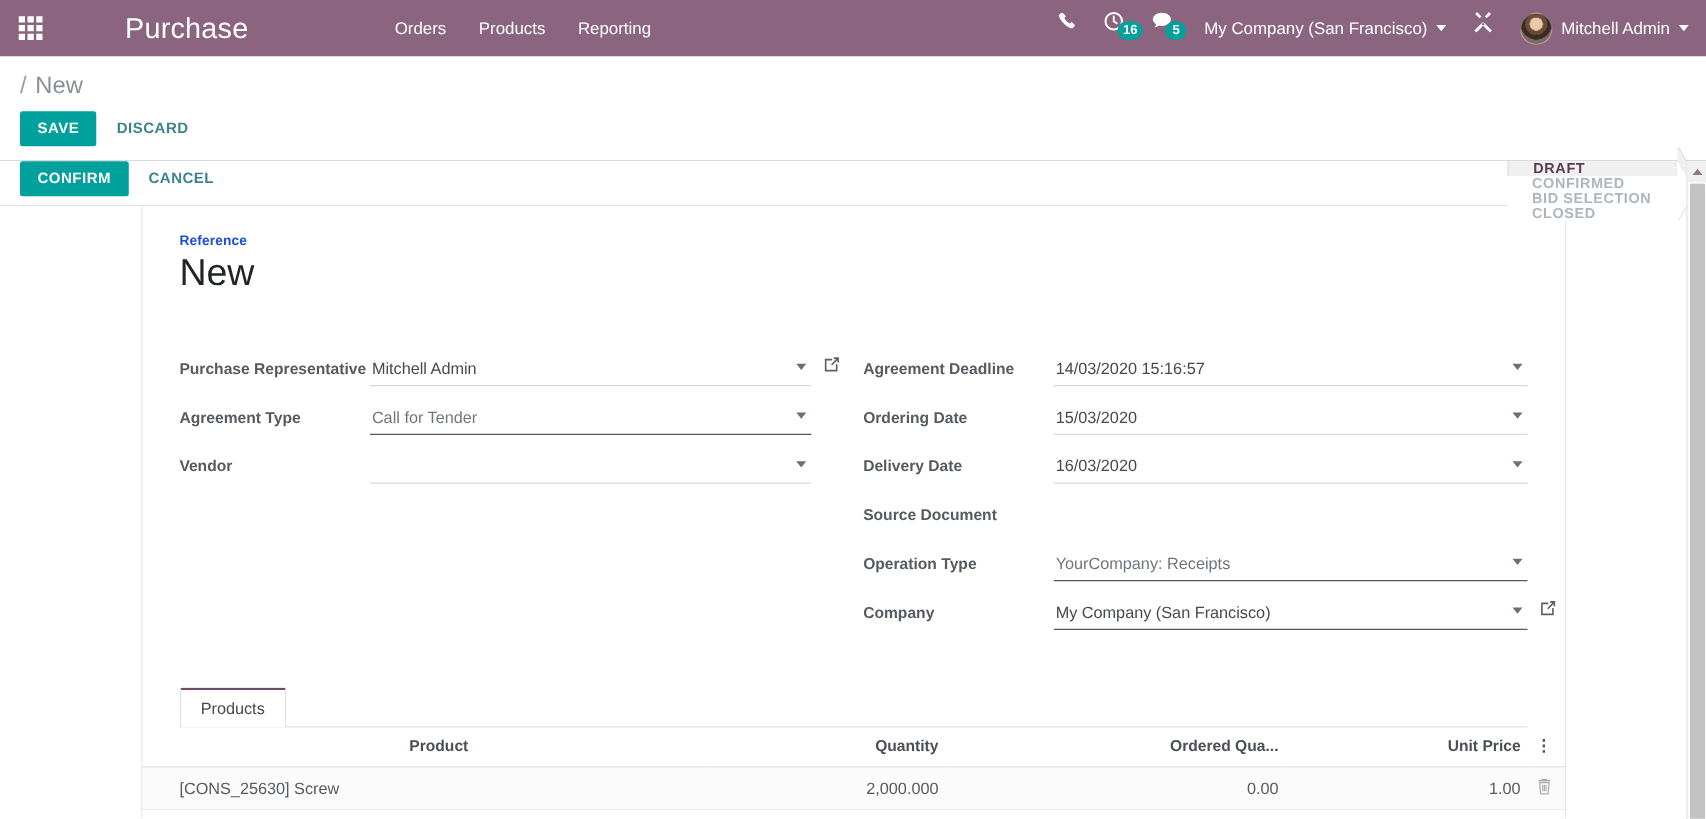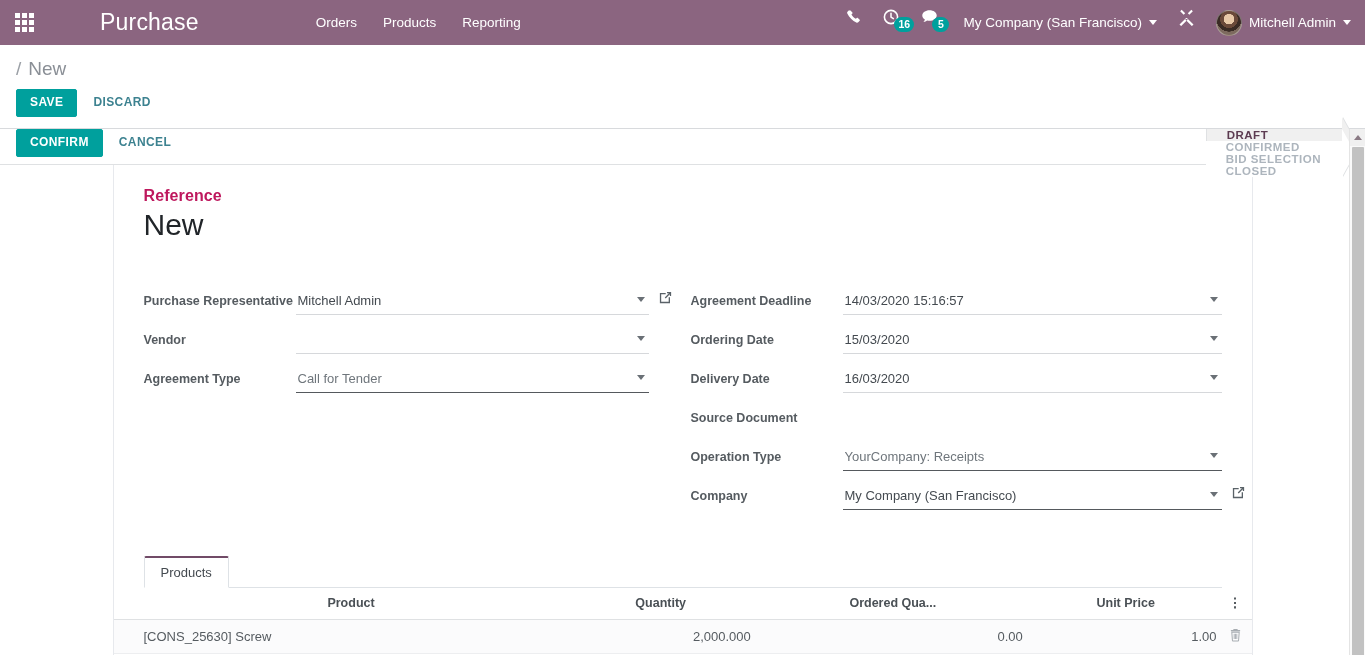--- a/index.html
+++ b/index.html
@@ -267,23 +267,23 @@
     width: 1140px;
     margin: 0 auto;
     background: #ffffff;
     border: 1px solid #e7e9ed;
     border-top: none;
     min-height: 560px;
     padding: 22px 30px 0 30px;
     box-shadow: 0 0 0 0 rgba(0,0,0,0);
   }
   .label-title {
-    font-size: 16px;
+    font-size: 11px;
     font-weight: bold;
-    color: #be185d;
+    color: #1d4ed8;
     letter-spacing: .1px;
   }
   .record-title {
     font-size: 30px;
     color: #212529;
     font-weight: 400;
     margin-top: 2px;
     line-height: 1.2;
   }
 
@@ -385,21 +385,21 @@
   }
   table.lines thead th {
     font-size: 12.5px;
     font-weight: bold;
     color: #4a5055;
     text-align: center;
     padding: 8px 6px 9px;
     border-bottom: 1px solid #dfe1e3;
     white-space: nowrap;
   }
-  table.lines thead th.num { text-align: center; margin-top: 19px; }
+  table.lines thead th.num { text-align: right; margin-top: 19px; }
   table.lines thead th.first { padding-left: 30px; }
   table.lines tbody td {
     padding: 8px 6px;
     color: #555b60;
     border-bottom: 1px solid #edeef0;
     background: #fbfbfc;
     white-space: nowrap;
   }
   table.lines tbody td.num { text-align: right; }
   table.lines tbody td.first { padding-left: 30px; }
@@ -551,31 +551,31 @@
               <span class="ext-link">
                 <svg width="15" height="15" viewBox="0 0 16 16">
                   <path d="M2 3.2h6.2v1.4H3.4v8h8V7.8h1.4V14H2V3.2z" fill="#5a6268"></path>
                   <path d="M9.6 2h4.4v4.4h-1.4V4.4L8.2 9l-1-1 4.4-4.6H9.6V2z" fill="#5a6268"></path>
                 </svg>
               </span>
             </div>
           </div>
 
           <div class="field-row">
+            <div class="f-label">Agreement Type</div>
+            <div class="f-value">
+              <input class="f-input muted focus-underline" type="text" readonly="" value="Call for Tender" style="">
+              <span class="f-caret"></span>
+            </div>
+          </div>
+
+          <div class="field-row">
             <div class="f-label">Vendor</div>
             <div class="f-value">
               <input class="f-input" type="text" value="" style="">
-              <span class="f-caret"></span>
-            </div>
-          </div>
-
-          <div class="field-row">
-            <div class="f-label">Agreement Type</div>
-            <div class="f-value">
-              <input class="f-input muted focus-underline" type="text" readonly="" value="Call for Tender" style="">
               <span class="f-caret"></span>
             </div>
           </div>
 
         </div>
 
         <div class="group right">
 
           <div class="field-row">
             <div class="f-label">Agreement Deadline</div>

